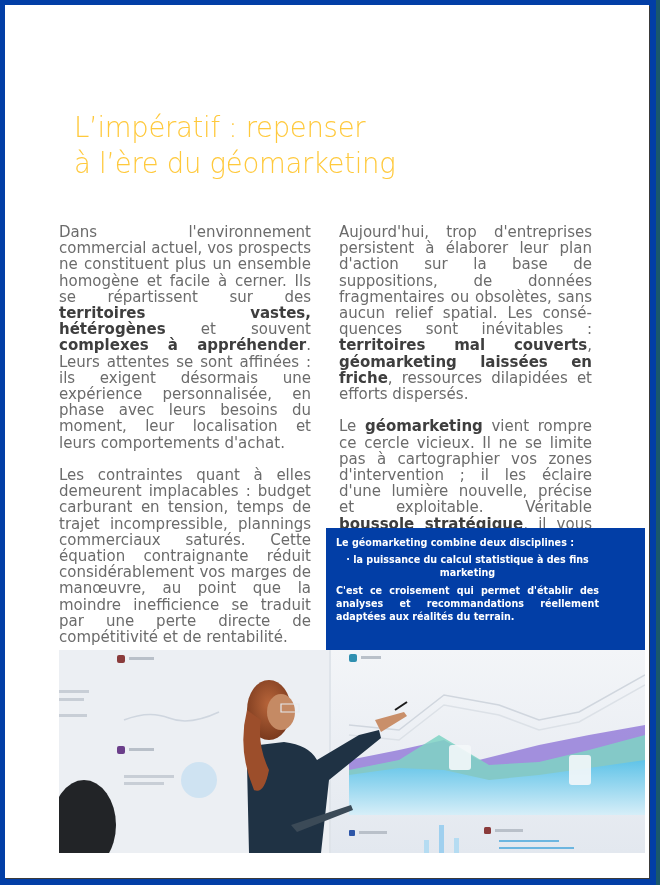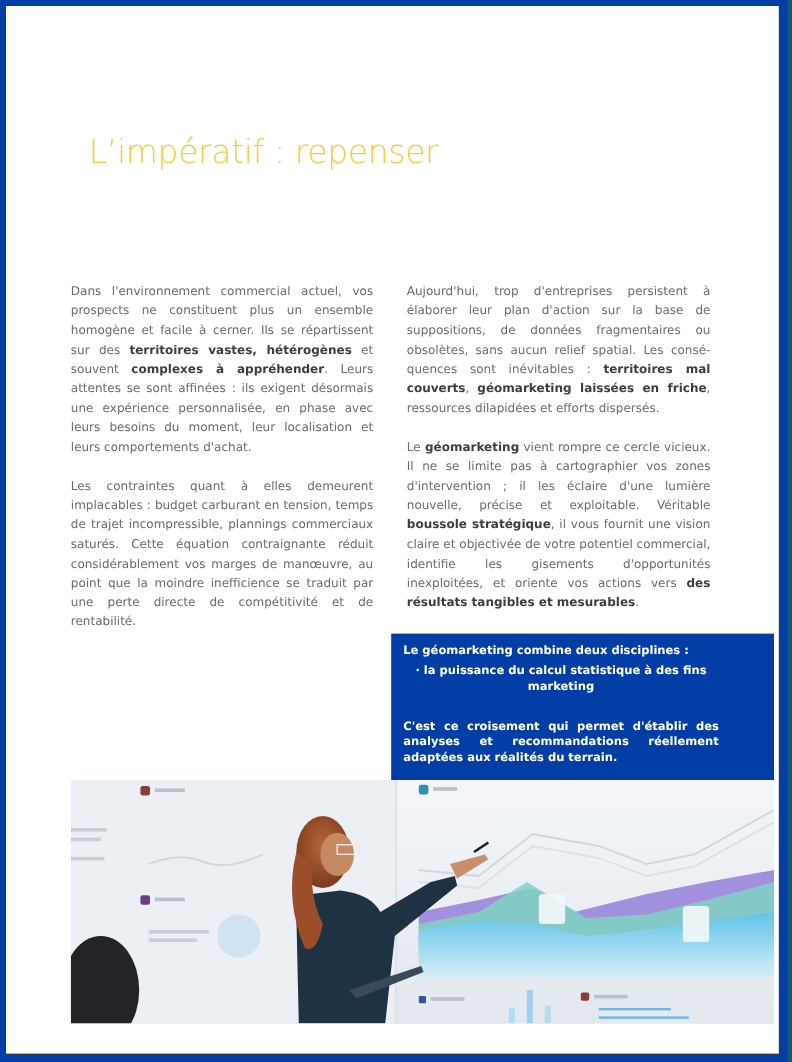--- a/index.html
+++ b/index.html
@@ -40,24 +40,24 @@
       font-family: "DejaVu Sans", sans-serif;
       font-weight: 300;
       font-size: 27.5px;
       line-height: 36px;
       color: #ffc93c;
       letter-spacing: -0.3px;
     }
     .title span { display: block; white-space: nowrap; }
     .col {
       position: absolute;
-      top: 236px;
+      top: 224px;
       width: 252px;
       font-family: "DejaVu Sans", sans-serif;
-      font-size: 10px;
+      font-size: 15px;
       line-height: 16.2px;
       color: #6b6b6b;
       text-align: justify;
       hyphens: manual;
     }
     .col.left { left: 59px; }
     .col.right { left: 339px; width: 253px; }
     .col p { margin: 0 0 16.2px 0; }
     .col b { color: #3e3e3e; font-weight: bold; }
     .callout {
@@ -71,41 +71,42 @@
       box-sizing: border-box;
       padding: 8px 46px 6px 10px;
       font-family: "DejaVu Sans", sans-serif;
       font-weight: bold;
       font-size: 9.6px;
       line-height: 13px;
     }
     .callout p { margin: 0 0 3px 0; }
     .callout .cap { margin-bottom: 4px; }
     .callout .bullet { text-align: center; }
-    .callout .conclusion { margin-top: 20px; text-align: justify; }
+    .callout .conclusion { margin-top: 5px; text-align: justify; }
     .photo {
       position: absolute;
       left: 59px;
       top: 650px;
       width: 586px;
       height: 203px;
       overflow: hidden;
       background: linear-gradient(180deg, #eef1f5 0%, #e6ebf1 60%, #dde4ec 100%);
     }
     .photo svg { display: block; }
   </style>
 </head>
 <body>
 
 <div class="right-strip"></div>
 
 <div class="page"></div>
 
 <h1 class="title">
   <span>L’impératif : repenser</span>
+  <span>à l’ère du géomarketing</span>
 </h1>
 
 <div class="col left">
   <p><span>Dans l'environnement commercial actuel, vos prospects ne constituent plus un ensemble homogène et facile à cerner. Ils se répartissent sur des </span><b>territoires vastes, hétérogènes</b><span> et souvent </span><b>complexes à appréhender</b><span>. Leurs attentes se sont affinées : ils exigent désormais une expérience personnalisée, en phase avec leurs besoins du moment, leur localisation et leurs comportements d'achat.</span></p>
   <p>Les contraintes quant à elles demeurent implacables : budget carburant en tension, temps de trajet incompressible, plannings commerciaux saturés. Cette équation contraignante réduit considérablement vos marges de manœuvre, au point que la moindre inefficience se traduit par une perte directe de compétitivité et de rentabilité.</p>
 </div>
 
 <div class="col right">
   <p><span>Aujourd'hui, trop d'entreprises persistent à élaborer leur plan d'action sur la base de suppositions, de données fragmentaires ou obsolètes, sans aucun relief spatial. Les consé­quences sont inévitables : </span><b>territoires mal couverts</b><span>, </span><b>géomarketing laissées en friche</b><span>, ressources dilapidées et efforts dispersés.</span></p>
   <p><span>Le </span><b>géomarketing</b><span> vient rompre ce cercle vicieux. Il ne se limite pas à cartographier vos zones d'intervention ; il les éclaire d'une lumière nouvelle, précise et exploitable. Véri­table </span><b>boussole stratégique</b><span>, il vous fournit une vision claire et objectivée de votre potentiel commercial, identifie les gisements d'oppor­tunités inexploitées, et oriente vos actions vers </span><b>des résultats tangibles et mesurables</b><span>.</span></p>

